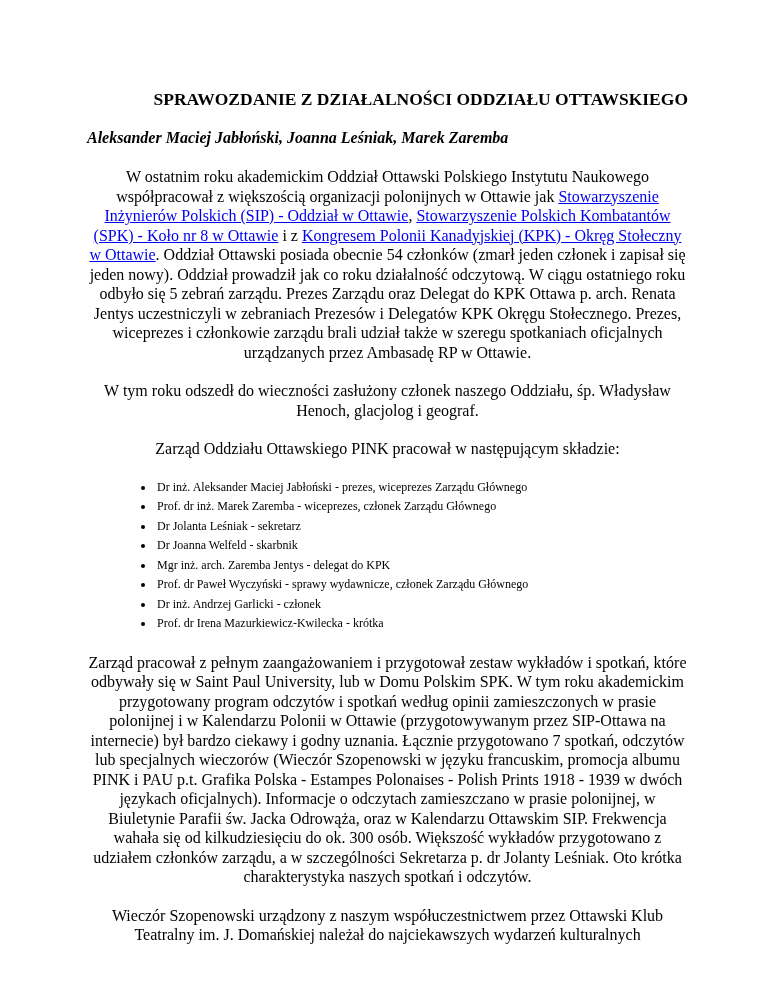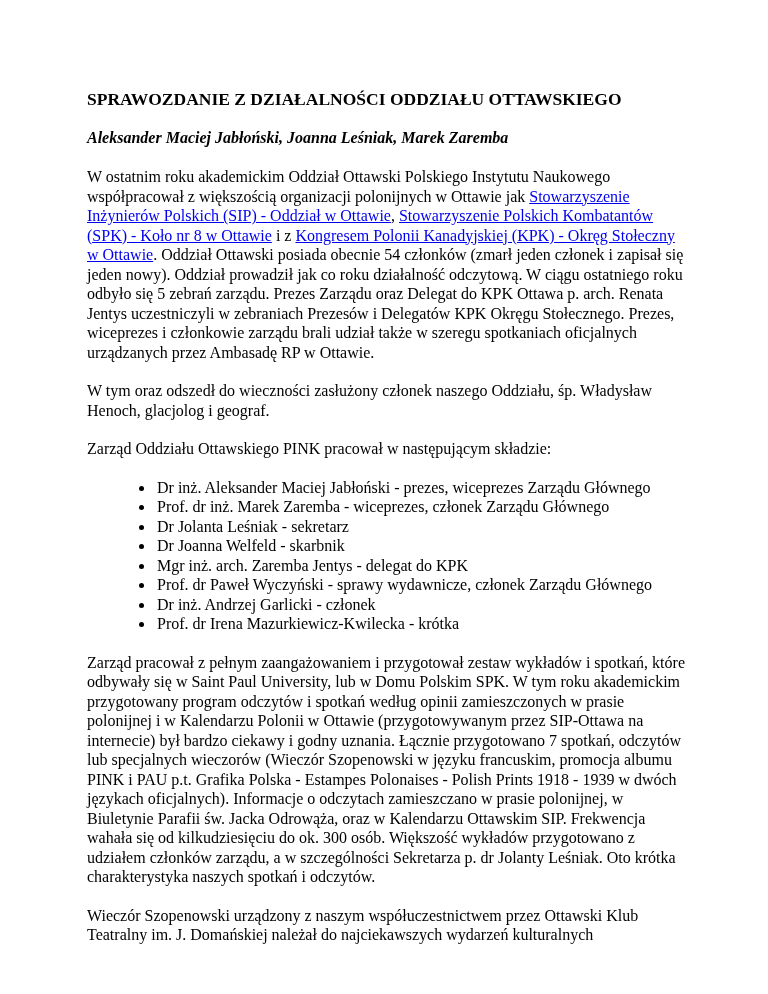--- a/index.html
+++ b/index.html
@@ -16,41 +16,41 @@
     box-sizing: border-box;
     padding: 88px 80px 0 87px;
     font-family: "Liberation Serif", "DejaVu Serif", serif;
     color: #000000;
     overflow: hidden;
   }
   .doc-title {
     margin: 0;
     font-size: 17.5px;
     font-weight: bold;
-    text-align: left;
+    text-align: right;
     line-height: 23px;
   }
   .authors {
     margin: 17px 0 0 0;
     font-size: 16px;
     font-weight: bold;
     font-style: italic;
     text-align: left;
     line-height: 20px;
   }
   p.body-par {
     margin: 19px 0 0 0;
     font-size: 16px;
     line-height: 19.5px;
-    text-align: left;
+    text-align: center;
   }
   ul.board-list {
     margin: 19px 0 0 0;
     padding-left: 68px;
-    font-size: 16px;
+    font-size: 12px;
     line-height: 19.5px;
   }
   ul.board-list li {
     margin: 0;
     padding: 0 0 0 2px;
   }
   a.doclink {
     color: var(--link-color, #0000ee);
     text-decoration: underline;
     cursor: pointer;
@@ -62,21 +62,21 @@
 <div class="page">
 
   <h1 class="doc-title">
     <div>SPRAWOZDANIE Z DZIAŁALNOŚCI ODDZIAŁU OTTAWSKIEGO</div>
   </h1>
 
   <div class="authors">Aleksander Maciej Jabłoński, Joanna Leśniak, Marek Zaremba</div>
 
   <p class="body-par"><span>W ostatnim roku akademickim Oddział Ottawski Polskiego Instytutu Naukowego współpracował z większością organizacji polonijnych w Ottawie jak </span><a class="doclink">Stowarzyszenie Inżynierów Polskich (SIP) - Oddział w Ottawie</a><span>, </span><a class="doclink">Stowarzyszenie Polskich Kombatantów (SPK) - Koło nr 8 w Ottawie</a><span> i z </span><a class="doclink">Kongresem Polonii Kanadyjskiej (KPK) - Okręg Stołeczny w Ottawie</a><span>. Oddział Ottawski posiada obecnie 54 członków (zmarł jeden członek i zapisał się jeden nowy). Oddział prowadził jak co roku działalność odczytową. W ciągu ostatniego roku odbyło się 5 zebrań zarządu. Prezes Zarządu oraz Delegat do KPK Ottawa p. arch. Renata Jentys uczestniczyli w zebraniach Prezesów i Delegatów KPK Okręgu Stołecznego. Prezes, wiceprezes i członkowie zarządu brali udział także w szeregu spotkaniach oficjalnych urządzanych przez Ambasadę RP w Ottawie.</span></p>
 
-  <p class="body-par">W tym oraz odszedł do wieczności zasłużony członek naszego Oddziału, śp. Władysław Henoch, glacjolog i geograf.</p>
+  <p class="body-par">W tym roku odszedł do wieczności zasłużony członek naszego Oddziału, śp. Władysław Henoch, glacjolog i geograf.</p>
 
   <p class="body-par">Zarząd Oddziału Ottawskiego PINK pracował w następującym składzie:</p>
 
   <ul class="board-list">
     <li>Dr inż. Aleksander Maciej Jabłoński - prezes, wiceprezes Zarządu Głównego</li>
     <li>Prof. dr inż. Marek Zaremba - wiceprezes, członek Zarządu Głównego</li>
     <li>Dr Jolanta Leśniak - sekretarz</li>
     <li>Dr Joanna Welfeld - skarbnik</li>
     <li>Mgr inż. arch. Zaremba Jentys - delegat do KPK</li>
     <li>Prof. dr Paweł Wyczyński - sprawy wydawnicze, członek Zarządu Głównego</li>

